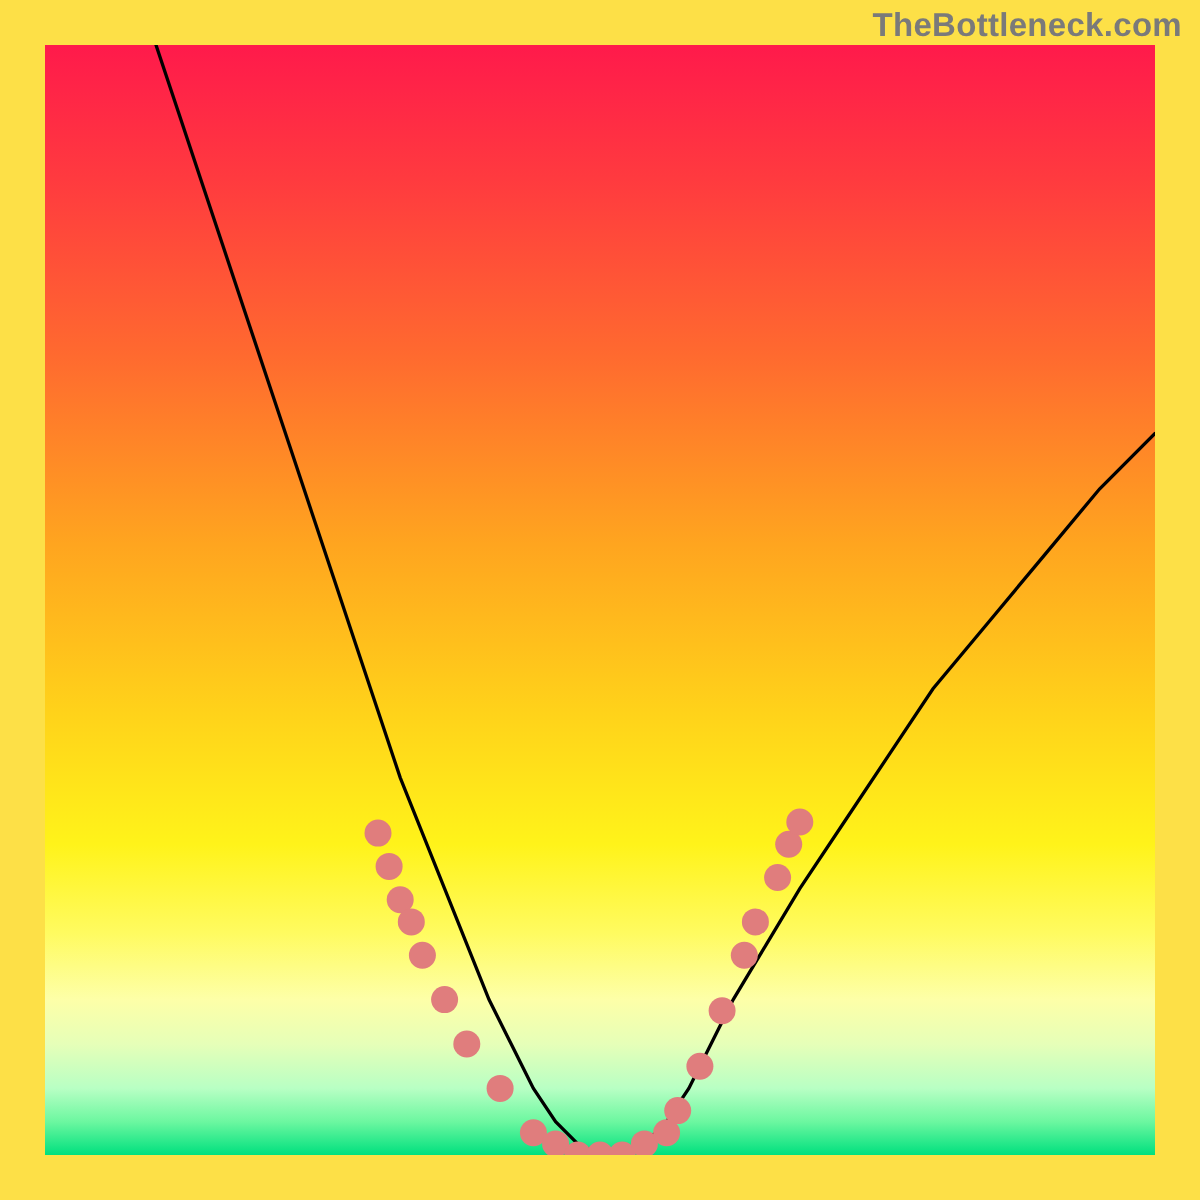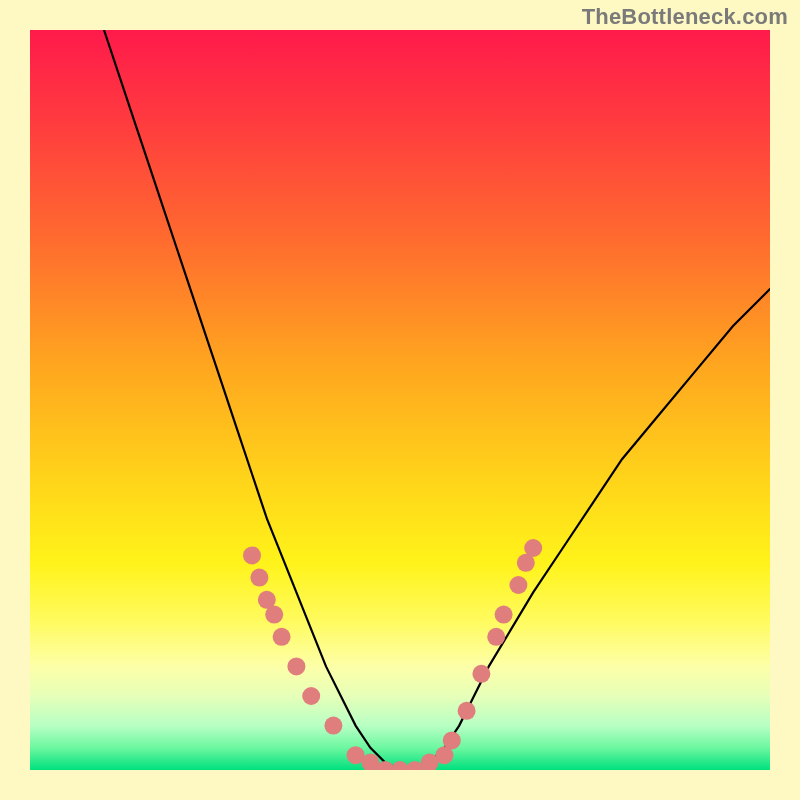--- a/index.html
+++ b/index.html
@@ -1,21 +1,21 @@
 <!DOCTYPE html>
 <html><head>
 <meta charset="utf-8">
 <style>
   * { margin: 0; padding: 0; box-sizing: border-box; }
   html, body { width: 800px; height: 800px; overflow: hidden; background: #000; }
   .frame {
     position: relative;
     width: 800px;
     height: 800px;
-    background: #fef9c3;
+    background: #fde047;
   }
   .watermark {
     position: absolute;
     top: 4px;
     right: 12px;
     font-family: Arial, Helvetica, sans-serif;
     font-size: 22px;
     font-weight: 600;
     color: #7a7a7a;
     letter-spacing: 0.2px;

